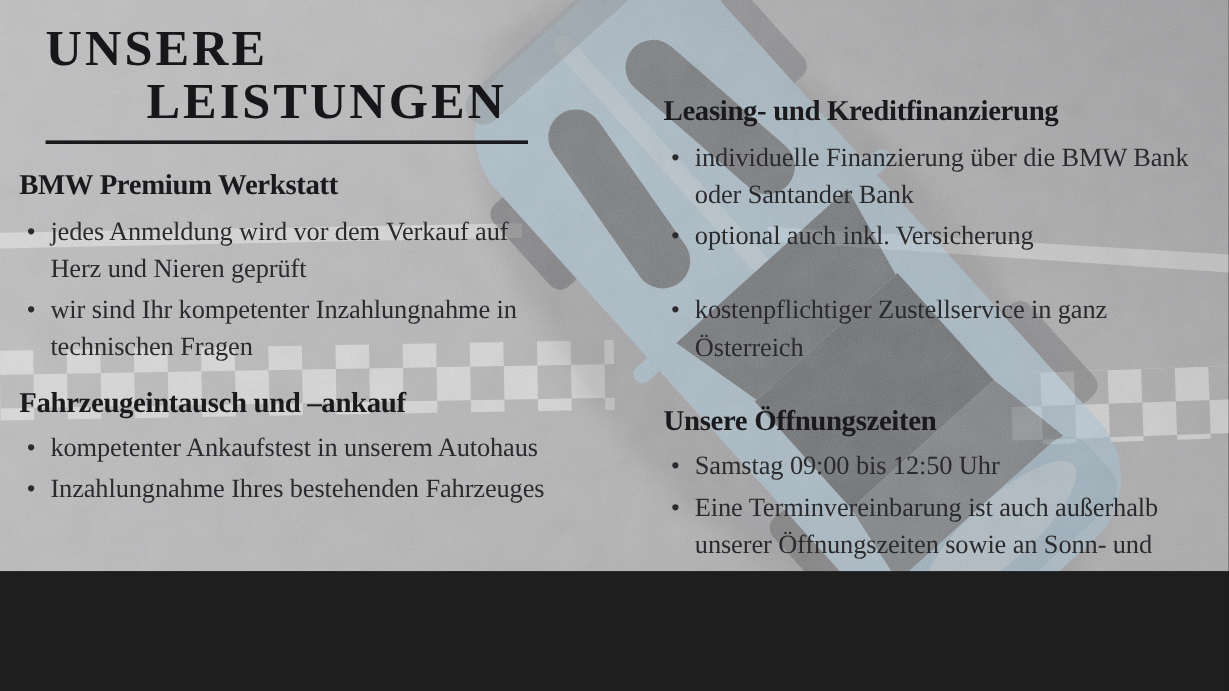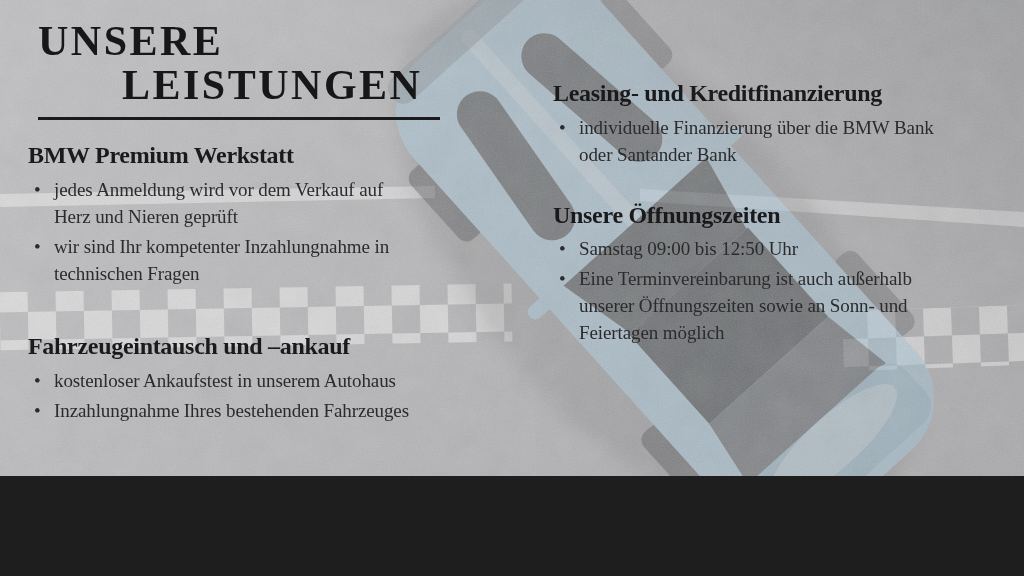--- a/index.html
+++ b/index.html
@@ -8,30 +8,30 @@
     background:linear-gradient(120deg,#c0c0c2 0%,#b6b6b8 45%,#a9a9ab 100%);
     font-family:Liberation Serif, serif;
   }
   .bg-art{position:absolute;inset:0;width:1024px;height:576px;display:block;}
   .content{position:absolute;inset:0;}
   .title{position:absolute;left:38px;top:20px;color:#17171a;}
   .title-line1,.title-line2{font-size:42px;font-weight:700;letter-spacing:2.5px;line-height:1.04;}
   .title-line2{margin-left:84px;}
   .title-underline{width:402px;height:0;border-top:3px solid #1a1a1d;margin-top:10px;}
   .col{position:absolute;}
-  .col-left{left:28px;top:142px;width:508px;}
+  .col-left{left:16px;top:142px;width:508px;}
   .col-right{left:553px;top:56px;width:468px;margin-top:24px;}
   .sec-h{font-size:24px;font-weight:700;color:#1a1a1d;margin:0;letter-spacing:-0.3px;line-height:1.15;}
   .blist{list-style:none;margin:7px 0 0;padding:0;}
   .bullet{
-    position:relative;padding-left:26px;font-size:19px;line-height:1.42;
+    position:relative;padding-left:26px;font-size:22px;line-height:1.42;
     color:#2b2b2e;white-space:pre-line;margin-bottom:3px;letter-spacing:-0.1px;
   }
   .bullet::before{content:"\2022";position:absolute;left:6px;top:0;color:#2b2b2e;}
-  .col-left .sec:nth-child(2){margin-top:46px;}
+  .col-left .sec:nth-child(2){margin-top:18px;}
   .col-left .sec:nth-child(3){margin-top:29px;}
   .col-right .sec:nth-child(2){margin-top:31px;}
   .col-right .sec:nth-child(3){margin-top:33px;}
 </style>
 </head>
 <body>
 
 <div class="slide">
 
   <svg class="bg-art" viewBox="0 0 1024 576" aria-hidden="true">
@@ -120,36 +120,39 @@
         <ul class="blist">
           <li class="bullet">jedes Anmeldung wird vor dem Verkauf auf
 Herz und Nieren geprüft</li>
           <li class="bullet">wir sind Ihr kompetenter Inzahlungnahme in
 technischen Fragen</li>
         </ul>
       </section>
       <section class="sec">
         <h2 class="sec-h">Fahrzeugeintausch und –ankauf</h2>
         <ul class="blist">
-          <li class="bullet">kostenloser Ankaufstest in unserem Autohaus</li>
+          <li class="bullet">kompetenter Ankaufstest in unserem Autohaus</li>
           <li class="bullet">Inzahlungnahme Ihres bestehenden Fahrzeuges</li>
         </ul>
       </section>
     </div>
 
     <div class="col col-right">
       <section class="sec">
         <h2 class="sec-h">Leasing- und Kreditfinanzierung</h2>
         <ul class="blist">
           <li class="bullet">individuelle Finanzierung über die BMW Bank
 oder Santander Bank</li>
+          <li class="bullet">optional auch inkl. Versicherung</li>
         </ul>
       </section>
       <section class="sec">
         <ul class="blist">
+          <li class="bullet">kostenpflichtiger Zustellservice in ganz
+Österreich</li>
         </ul>
       </section>
       <section class="sec">
         <h2 class="sec-h">Unsere Öffnungszeiten</h2>
         <ul class="blist">
           <li class="bullet">Samstag 09:00 bis 12:50 Uhr</li>
           <li class="bullet">Eine Terminvereinbarung ist auch außerhalb
 unserer Öffnungszeiten sowie an Sonn- und
 Feiertagen möglich</li>
         </ul>

